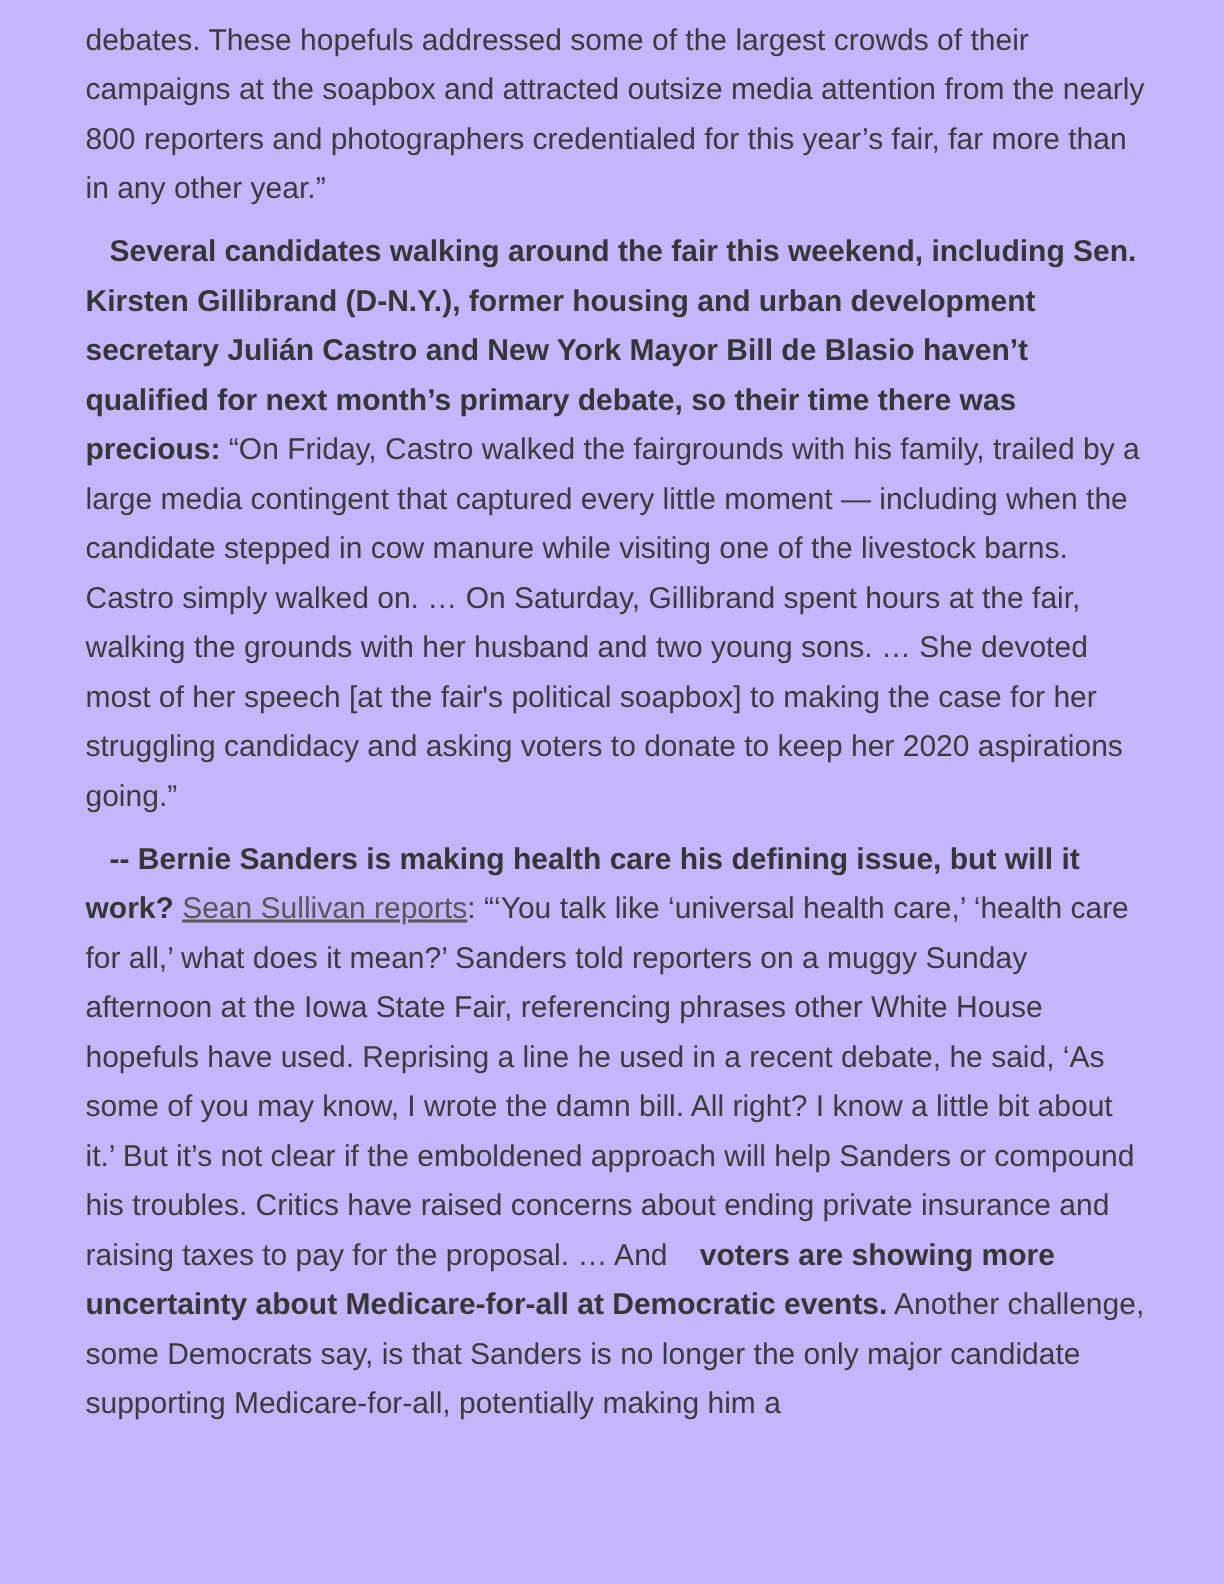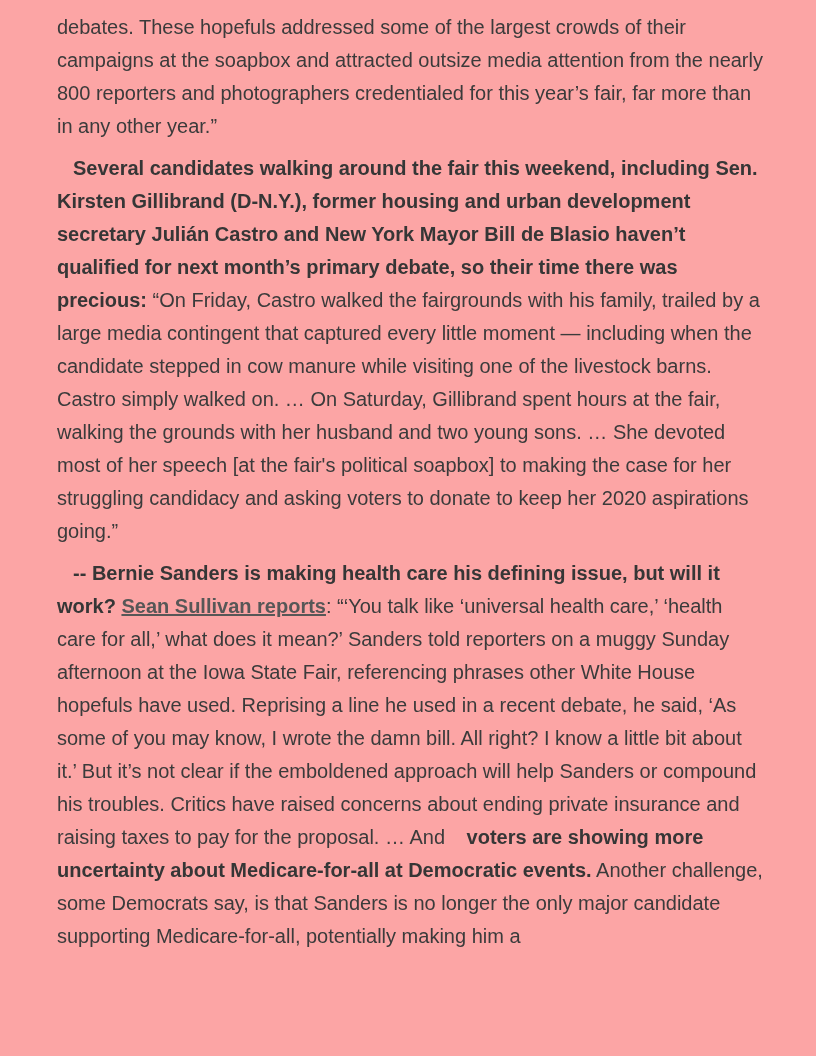--- a/index.html
+++ b/index.html
@@ -4,21 +4,21 @@
 <style>
   html, body {
     margin: 0;
     padding: 0;
     background: #ffffff;
   }
   .page {
     position: relative;
     width: 816px;
     height: 1056px;
-    background: #fca5a5;
+    background: #c4b5fd;
     box-sizing: border-box;
     padding: 11px 52px 0 57px;
     overflow: hidden;
     font-family: "Liberation Sans", sans-serif;
   }
   .article-body p {
     margin: 0 0 9px 0;
     font-size: 20px;
     line-height: 33px;
     color: #3b3b3b;
@@ -29,21 +29,21 @@
     font-weight: 400;
   }
   .article-body span.bold {
     font-weight: 700;
     color: #363636;
     margin-left: 16px;
   }
   .article-body a.link {
     color: #575757;
     text-decoration: underline;
-    font-weight: 700;
+    font-weight: 400;
     cursor: pointer;
   }
 </style>
 </head>
 <body>
 
 <div class="page">
   <div class="article-body">
       <p><span class="regular">debates. These hopefuls addressed some of the largest crowds of their campaigns at the soapbox and attracted outsize media attention from the nearly 800 reporters and photographers credentialed for this year’s fair, far more than in any other year.”</span></p>
       <p><span class="bold">Several candidates walking around the fair this weekend, including Sen. Kirsten Gillibrand (D-N.Y.), former housing and urban development secretary Julián Castro and New York Mayor Bill de Blasio haven’t qualified for next month’s primary debate, so their time there was precious: </span><span class="regular">“On Friday, Castro walked the fairgrounds with his family, trailed by a large media contingent that captured every little moment — including when the candidate stepped in cow manure while visiting one of the livestock barns. Castro simply walked on. … On Saturday, Gillibrand spent hours at the fair, walking the grounds with her husband and two young sons. … She devoted most of her speech [at the fair's political soapbox] to making the case for her struggling candidacy and asking voters to donate to keep her 2020 aspirations going.”</span></p>

